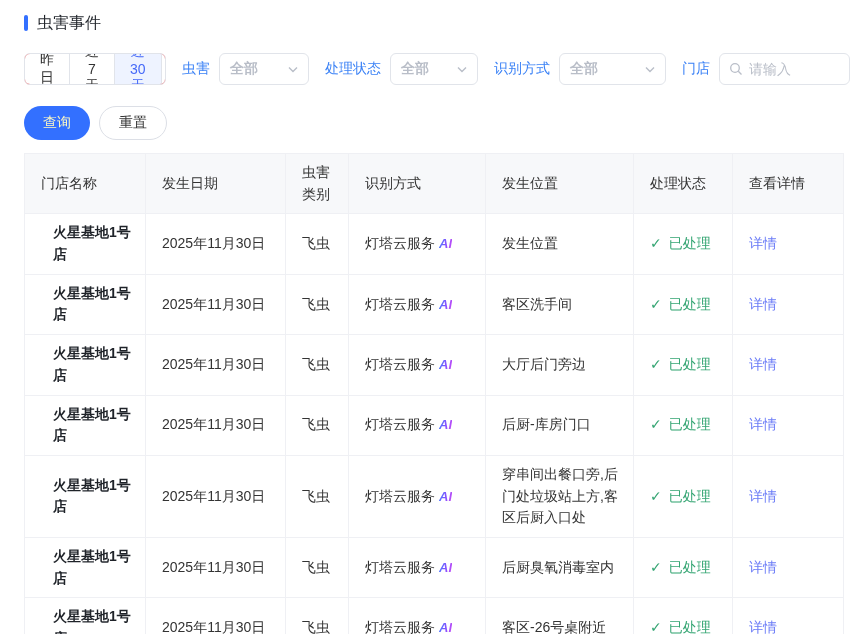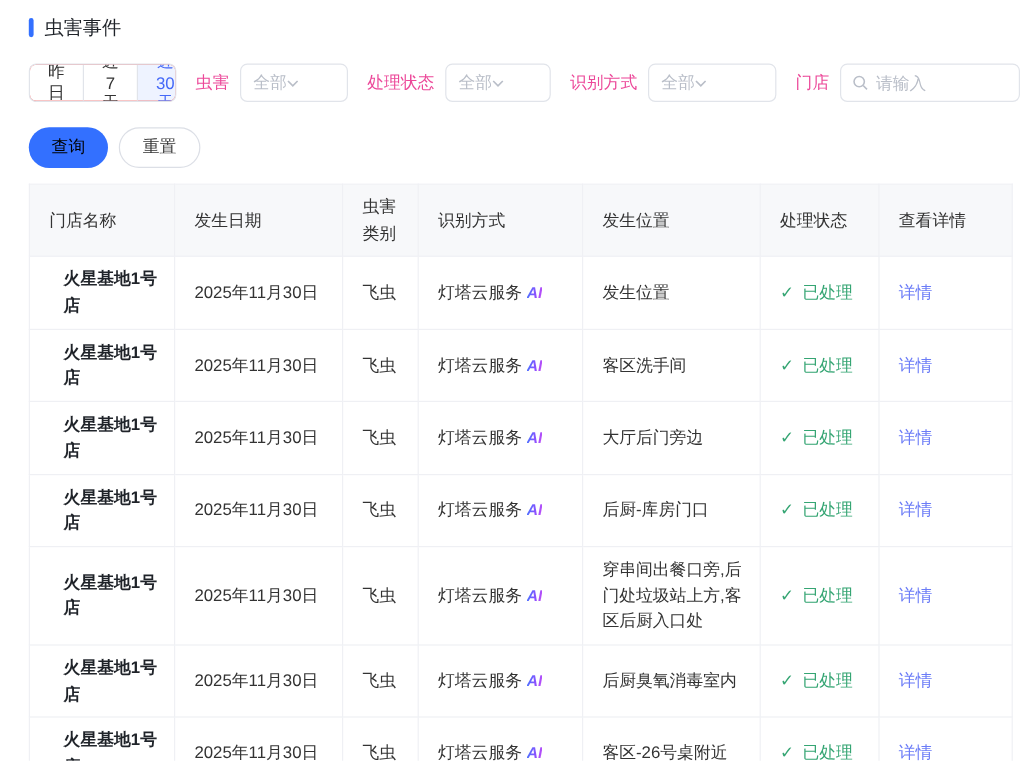--- a/index.html
+++ b/index.html
@@ -17,38 +17,38 @@
   .segmented { display: flex; align-items: stretch; height: 32px; border: 1px solid #e1e4ea;
     border-radius: 6px; overflow: hidden; background: #ef4444; }
   .segmented .seg { display: flex; align-items: center; justify-content: center; padding: 0 15px;
     background: #fff; border: none; border-right: 1px solid #e1e4ea; font-size: 14px; color: #333;
     cursor: pointer; font-family: inherit; }
   .segmented .seg:last-child { border-right: none; }
   .segmented .seg.active { background: #eef3ff; color: #4569f8; }
   .segmented .seg.cal { padding: 0 14px; }
 
   .filter-item { display: flex; align-items: center; margin-left: 16px; }
-  .filter-item .f-label { color: #ec4899; margin-right: 9px; white-space: nowrap; }
-  .select { display: flex; align-items: center; justify-content: flex-start; height: 32px;
+  .filter-item .f-label { color: #3b82f6; margin-right: 9px; white-space: nowrap; }
+  .select { display: flex; align-items: center; justify-content: space-between; height: 32px;
     border: 1px solid #e1e4ea; border-radius: 6px; background: #fff; padding: 0 10px;
-    color: #b9bec8; cursor: pointer; }
+    color: #b9bec8; cursor: pointer; font-weight: bold; }
   .select .sel-value { font-size: 14px; }
   .sel-w1 { width: 90px; } .sel-w2 { width: 88px; } .sel-w3 { width: 107px; }
 
-  .search-box { display: flex; align-items: center; height: 32px; width: 150px;
+  .search-box { display: flex; align-items: center; height: 32px; width: 131px;
     border: 1px solid #e1e4ea; border-radius: 6px; background: #fff; padding: 0 9px; }
   .search-box input { border: none; outline: none; width: 90px; font-size: 14px; color: #333;
     font-family: inherit; margin-left: 6px; background: transparent; }
   .search-box input::placeholder { color: #b9bec8; }
 
   
   .action-row { display: flex; align-items: center; gap: 9px; margin-top: 21px; }
   .btn { height: 34px; border-radius: 17px; padding: 0 19px; font-size: 14px; cursor: pointer;
     font-family: inherit; display: flex; align-items: center; }
-  .btn-primary { background: #3370ff; color: #000000; border: none; }
+  .btn-primary { background: #3370ff; color: #fef9c3; border: none; }
   .btn-ghost { background: #fff; color: #333; border: 1px solid #dcdfe6; }
 
   
   table { border-collapse: collapse; margin-top: 13px; table-layout: fixed; width: 819px; }
   th, td { border: 1px solid #eff0f4; text-align: left; vertical-align: middle;
     padding: 8px 12px 8px 16px; font-size: 14px; font-weight: 400; line-height: 1.55; }
   thead th { background: #f7f8fa; color: #333; height: 60px; }
   tbody td { background: #fff; height: 52px; color: #333; }
   td.store { font-weight: 700; color: #1f2329; padding-left: 28px; }
   .ai-badge { font-style: italic; font-weight: 800; font-size: 13px; letter-spacing: 0;

